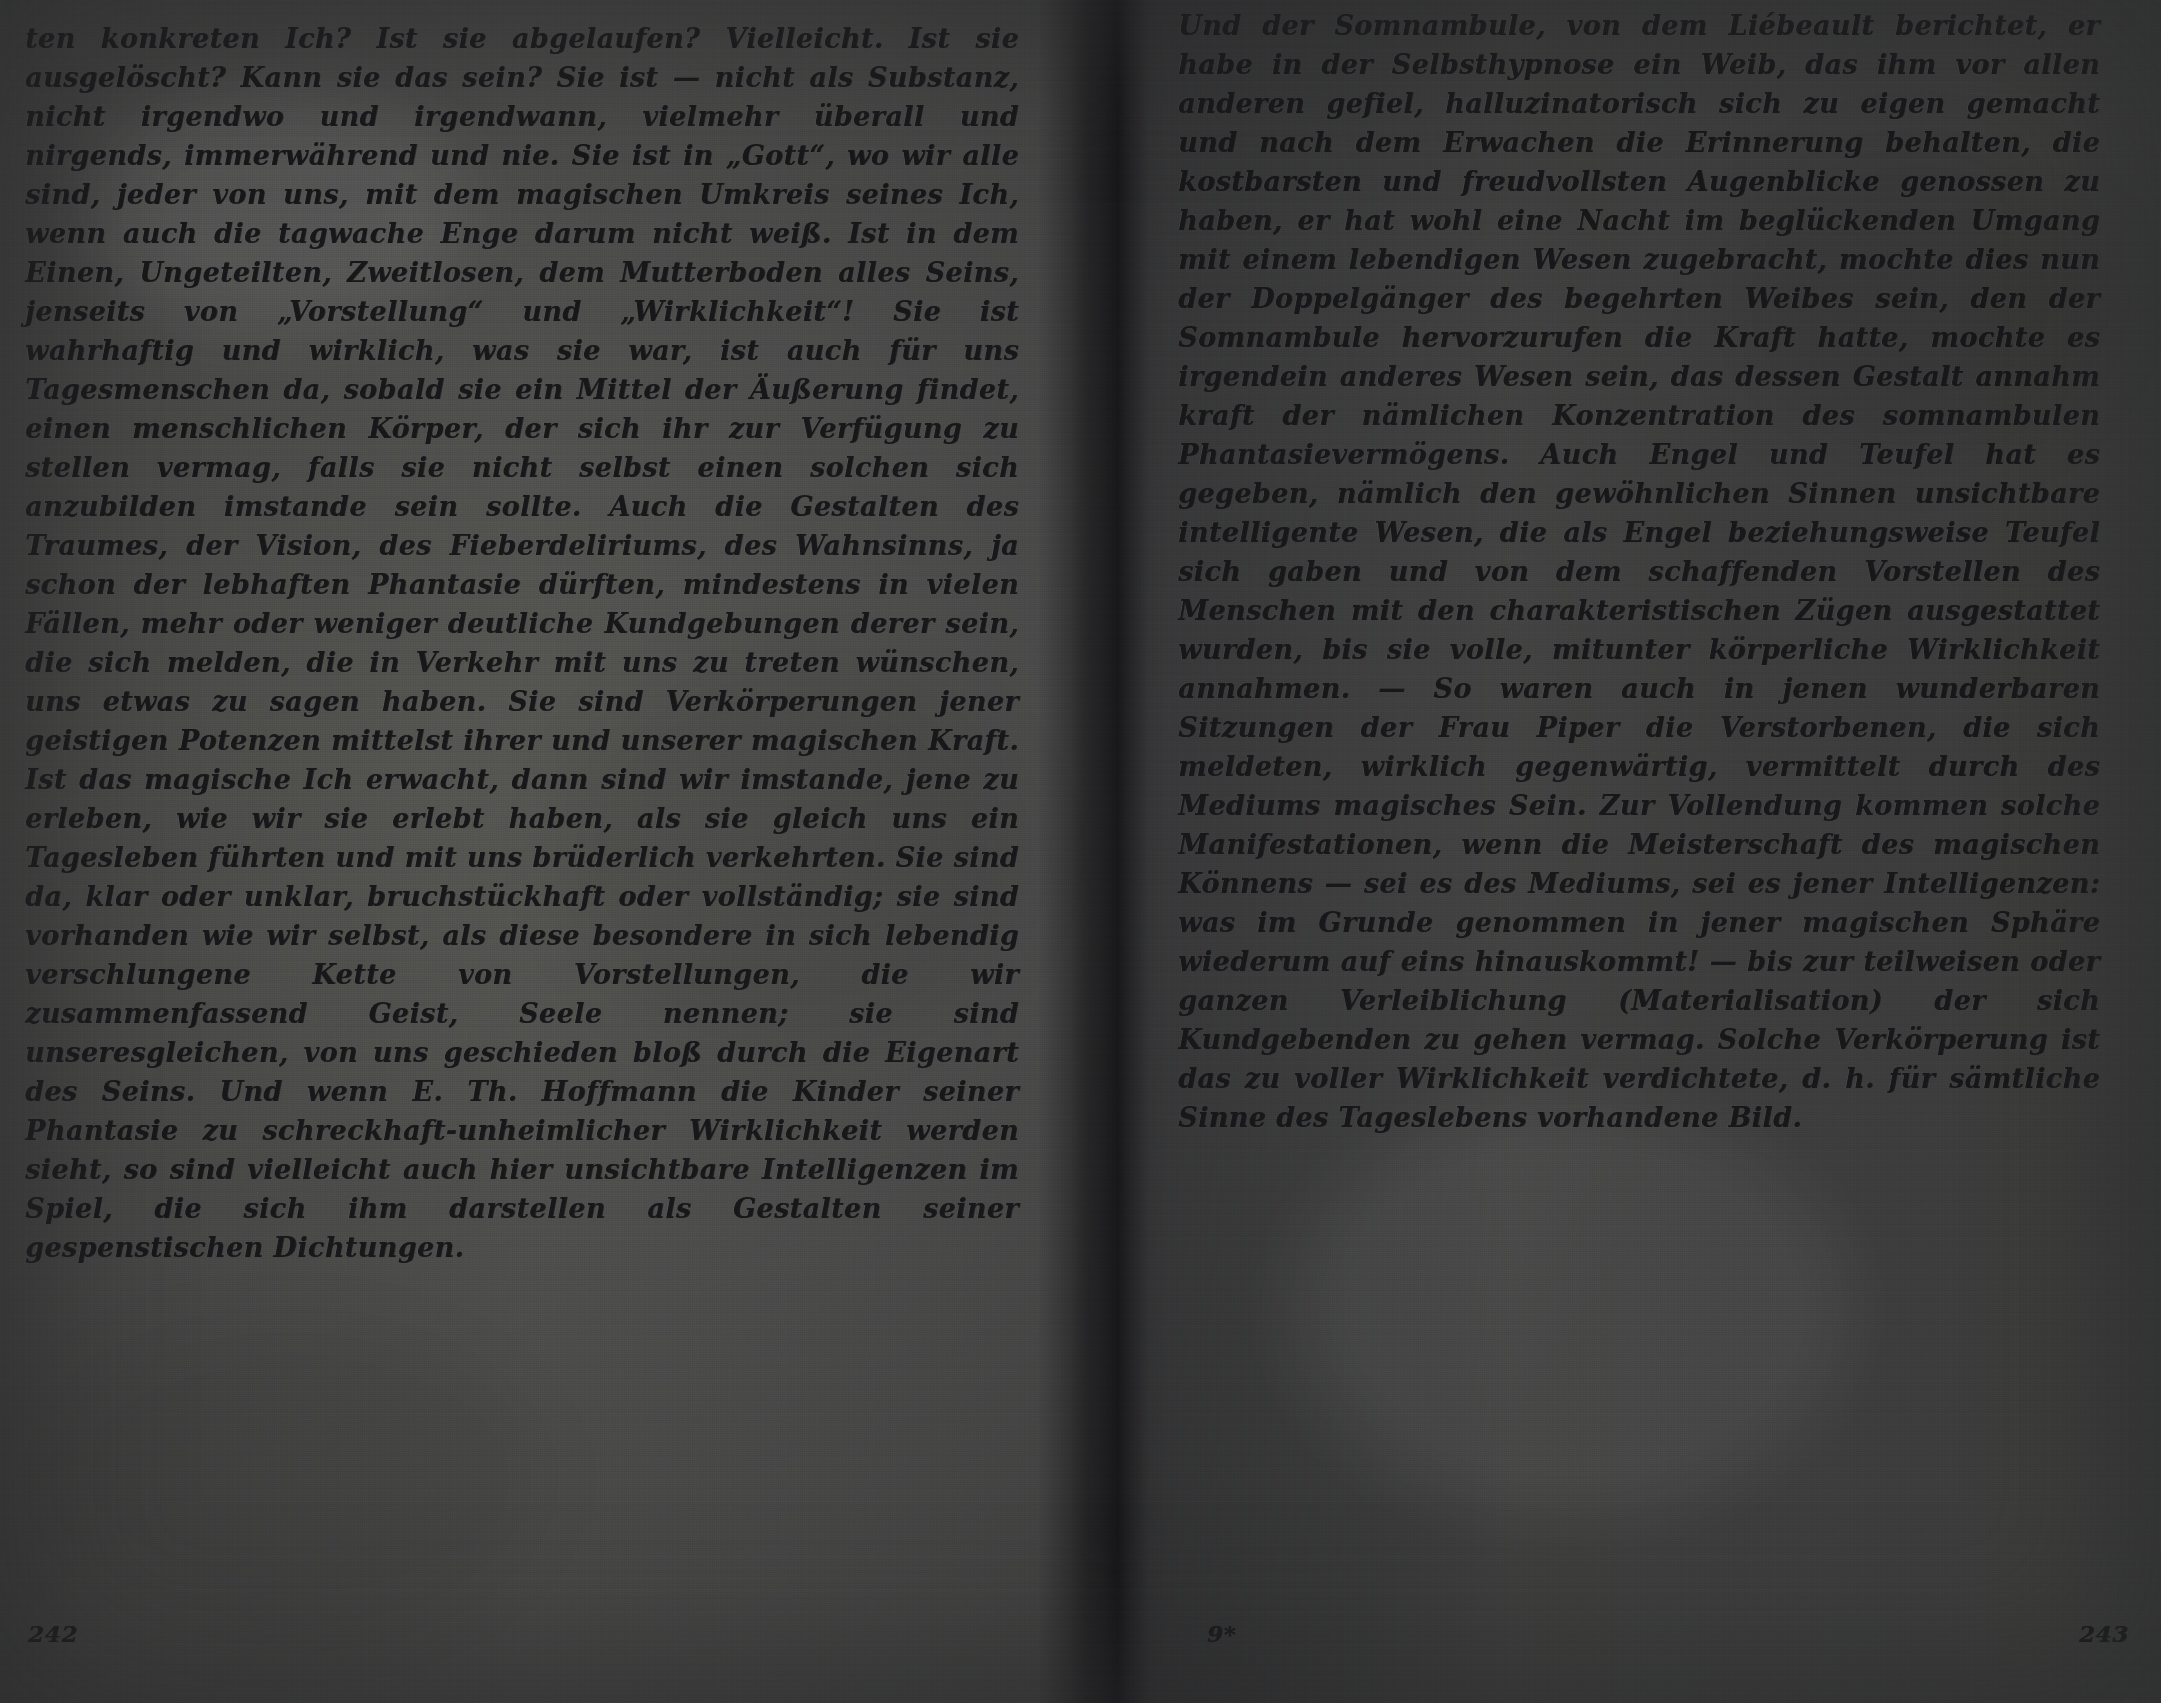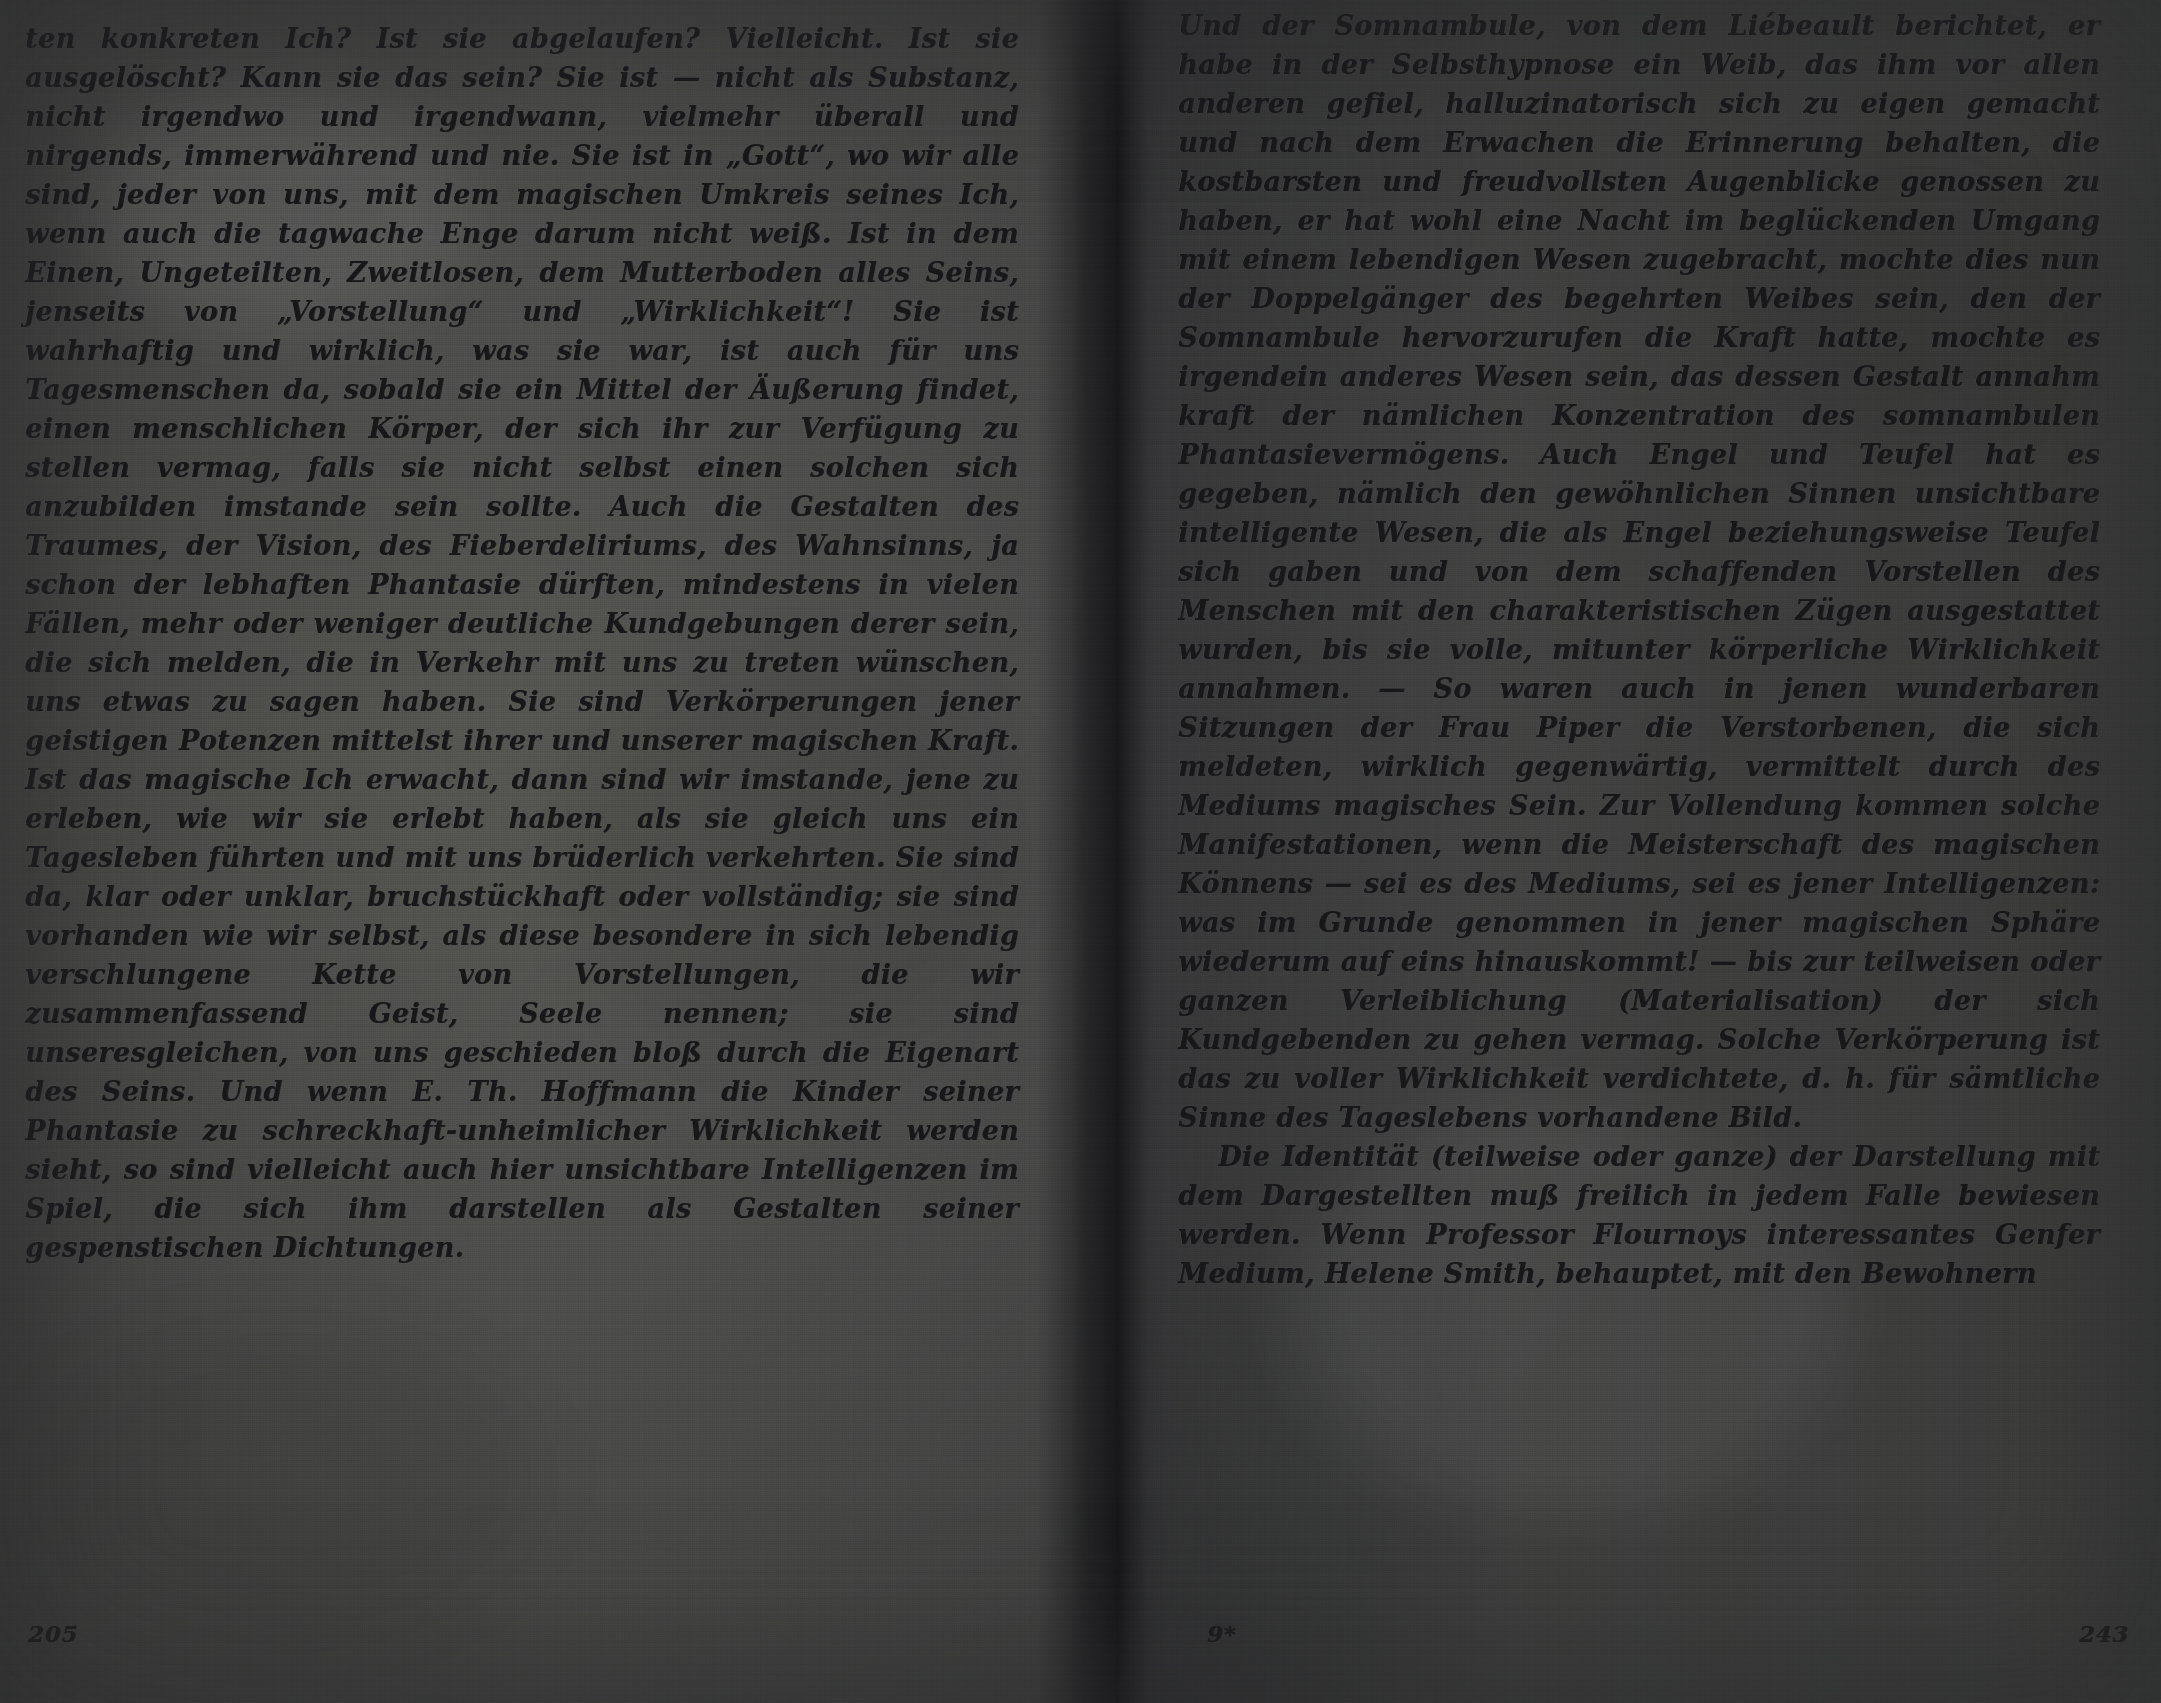--- a/index.html
+++ b/index.html
@@ -116,25 +116,24 @@
 
   <div class="col col-left">
     <div class="body-text">
       <p>ten konkreten Ich? Ist sie abgelaufen? Vielleicht. Ist sie ausgelöscht? Kann sie das sein? Sie ist — nicht als Substanz, nicht irgendwo und irgendwann, vielmehr überall und nirgends, immerwährend und nie. Sie ist in „Gott“, wo wir alle sind, jeder von uns, mit dem magischen Umkreis seines Ich, wenn auch die tagwache Enge darum nicht weiß. Ist in dem Einen, Ungeteilten, Zweitlosen, dem Mutterboden alles Seins, jenseits von „Vorstellung“ und „Wirklichkeit“! Sie ist wahrhaftig und wirklich, was sie war, ist auch für uns Tagesmenschen da, sobald sie ein Mittel der Äußerung findet, einen menschlichen Körper, der sich ihr zur Verfügung zu stellen vermag, falls sie nicht selbst einen solchen sich anzubilden imstande sein sollte. Auch die Gestalten des Traumes, der Vision, des Fieberdeliriums, des Wahnsinns, ja schon der lebhaften Phantasie dürften, mindestens in vielen Fällen, mehr oder weniger deutliche Kundgebungen derer sein, die sich melden, die in Verkehr mit uns zu treten wünschen, uns etwas zu sagen haben. Sie sind Verkörperungen jener geistigen Potenzen mittelst ihrer und unserer magischen Kraft. Ist das magische Ich erwacht, dann sind wir imstande, jene zu erleben, wie wir sie erlebt haben, als sie gleich uns ein Tagesleben führten und mit uns brüderlich verkehrten. Sie sind da, klar oder unklar, bruchstückhaft oder vollständig; sie sind vorhanden wie wir selbst, als diese besondere in sich lebendig verschlungene Kette von Vorstellungen, die wir zusammenfassend Geist, Seele nennen; sie sind unseresgleichen, von uns geschieden bloß durch die Eigenart des Seins. Und wenn E. Th. Hoffmann die Kinder seiner Phantasie zu schreckhaft-unheimlicher Wirklichkeit werden sieht, so sind vielleicht auch hier unsichtbare Intelligenzen im Spiel, die sich ihm darstellen als Gestalten seiner gespenstischen Dichtungen.</p>
     </div>
   </div>
 
   <div class="col col-right">
     <div class="body-text">
       <p>Und der Somnambule, von dem Liébeault berichtet, er habe in der Selbsthypnose ein Weib, das ihm vor allen anderen gefiel, halluzinatorisch sich zu eigen gemacht und nach dem Erwachen die Erinnerung behalten, die kostbarsten und freudvollsten Augenblicke genossen zu haben, er hat wohl eine Nacht im beglückenden Umgang mit einem lebendigen Wesen zugebracht, mochte dies nun der Doppelgänger des begehrten Weibes sein, den der Somnambule hervorzurufen die Kraft hatte, mochte es irgendein anderes Wesen sein, das dessen Gestalt annahm kraft der nämlichen Konzentration des somnambulen Phantasievermögens. Auch Engel und Teufel hat es gegeben, nämlich den gewöhnlichen Sinnen unsichtbare intelligente Wesen, die als Engel beziehungsweise Teufel sich gaben und von dem schaffenden Vorstellen des Menschen mit den charakteristischen Zügen ausgestattet wurden, bis sie volle, mitunter körperliche Wirklichkeit annahmen. — So waren auch in jenen wunderbaren Sitzungen der Frau Piper die Verstorbenen, die sich meldeten, wirklich gegenwärtig, vermittelt durch des Mediums magisches Sein. Zur Vollendung kommen solche Manifestationen, wenn die Meisterschaft des magischen Könnens — sei es des Mediums, sei es jener Intelligenzen: was im Grunde genommen in jener magischen Sphäre wiederum auf eins hinauskommt! — bis zur teilweisen oder ganzen Verleiblichung (Materialisation) der sich Kundgebenden zu gehen vermag. Solche Verkörperung ist das zu voller Wirklichkeit verdichtete, d. h. für sämtliche Sinne des Tageslebens vorhandene Bild.</p>
-      <p>Die Identität (teilweise oder ganze) der Darstellung mit dem Dargestellten muß freilich in jedem Falle bewiesen werden. Wenn Professor Flournoys interessantes Genfer Medium, Helene Smith, behauptet, mit den Bewohnern</p>
     </div>
   </div>
 
-  <div class="folio folio-left">205</div>
+  <div class="folio folio-left">242</div>
 
   <div class="folio folio-sig">9*</div>
 
   <div class="folio folio-right">243</div>
 
   <div class="gutter"></div>
   <div class="grain"></div>
   <div class="vignette"></div>
 </div>
 

